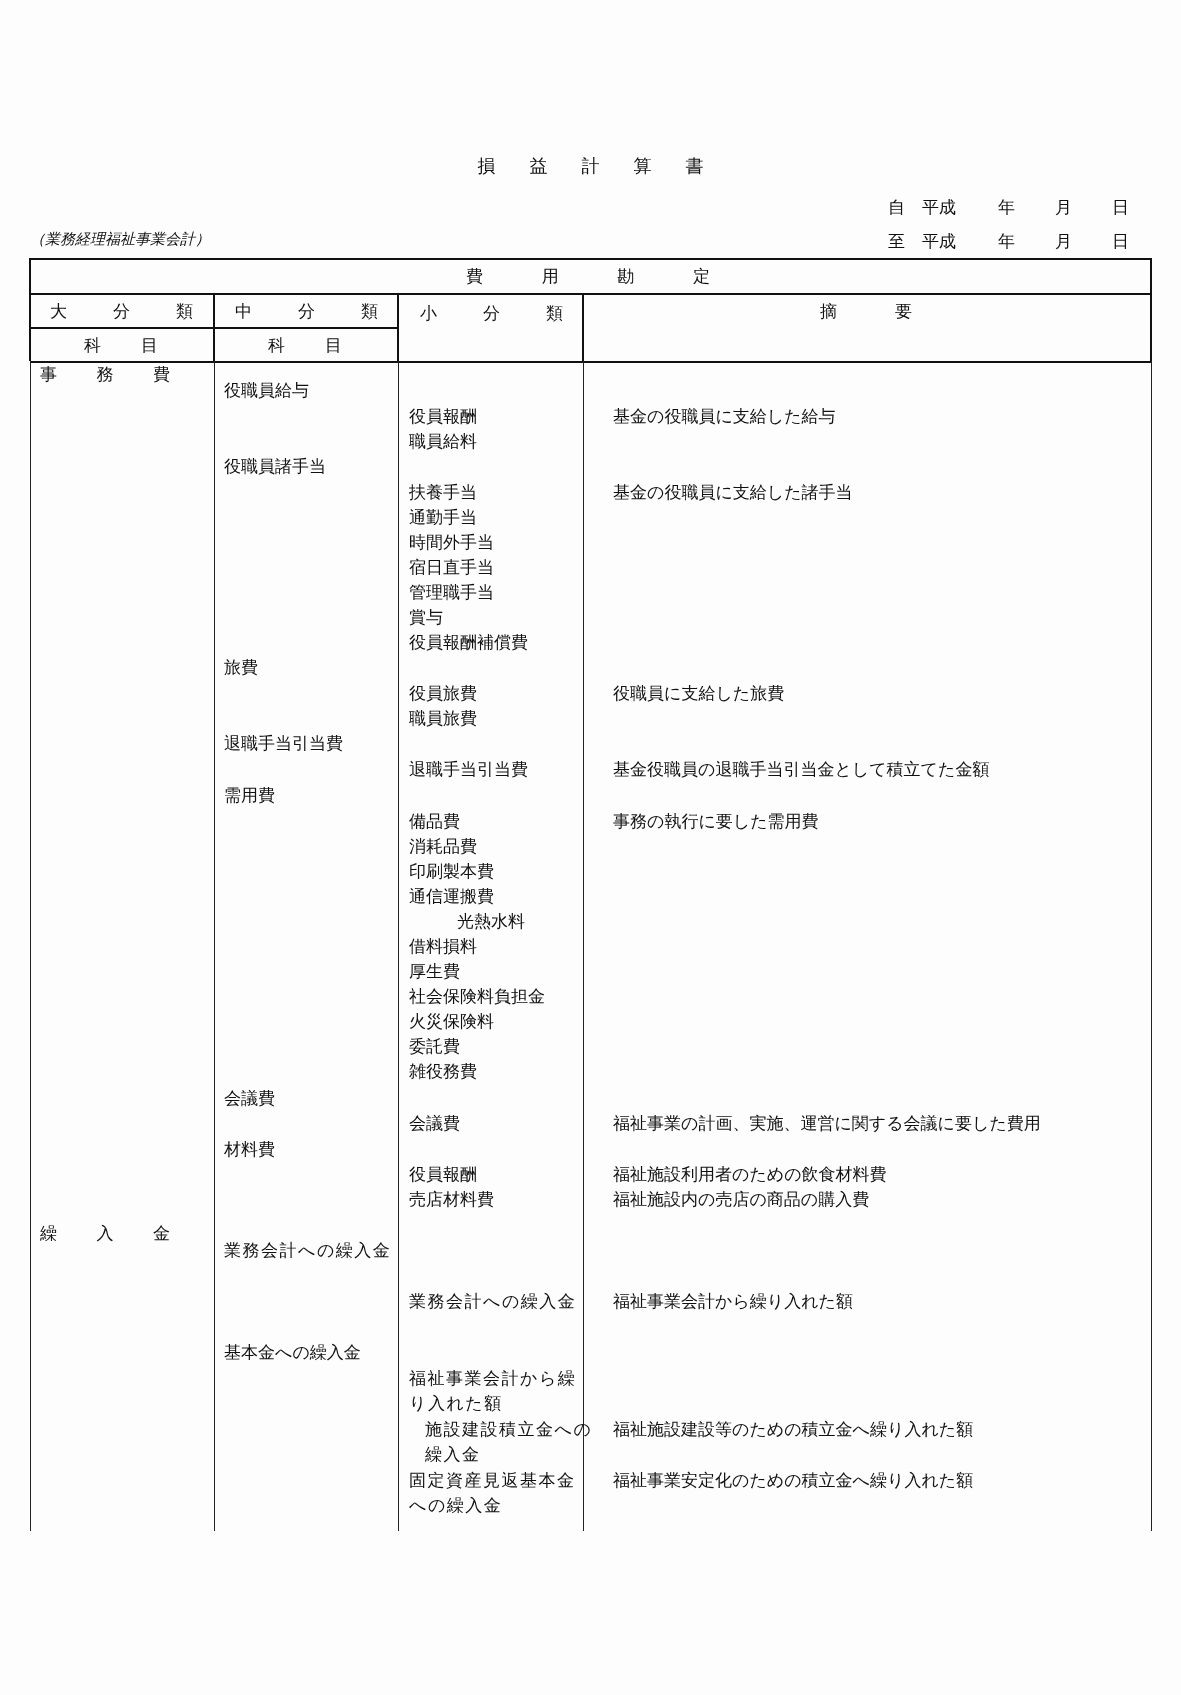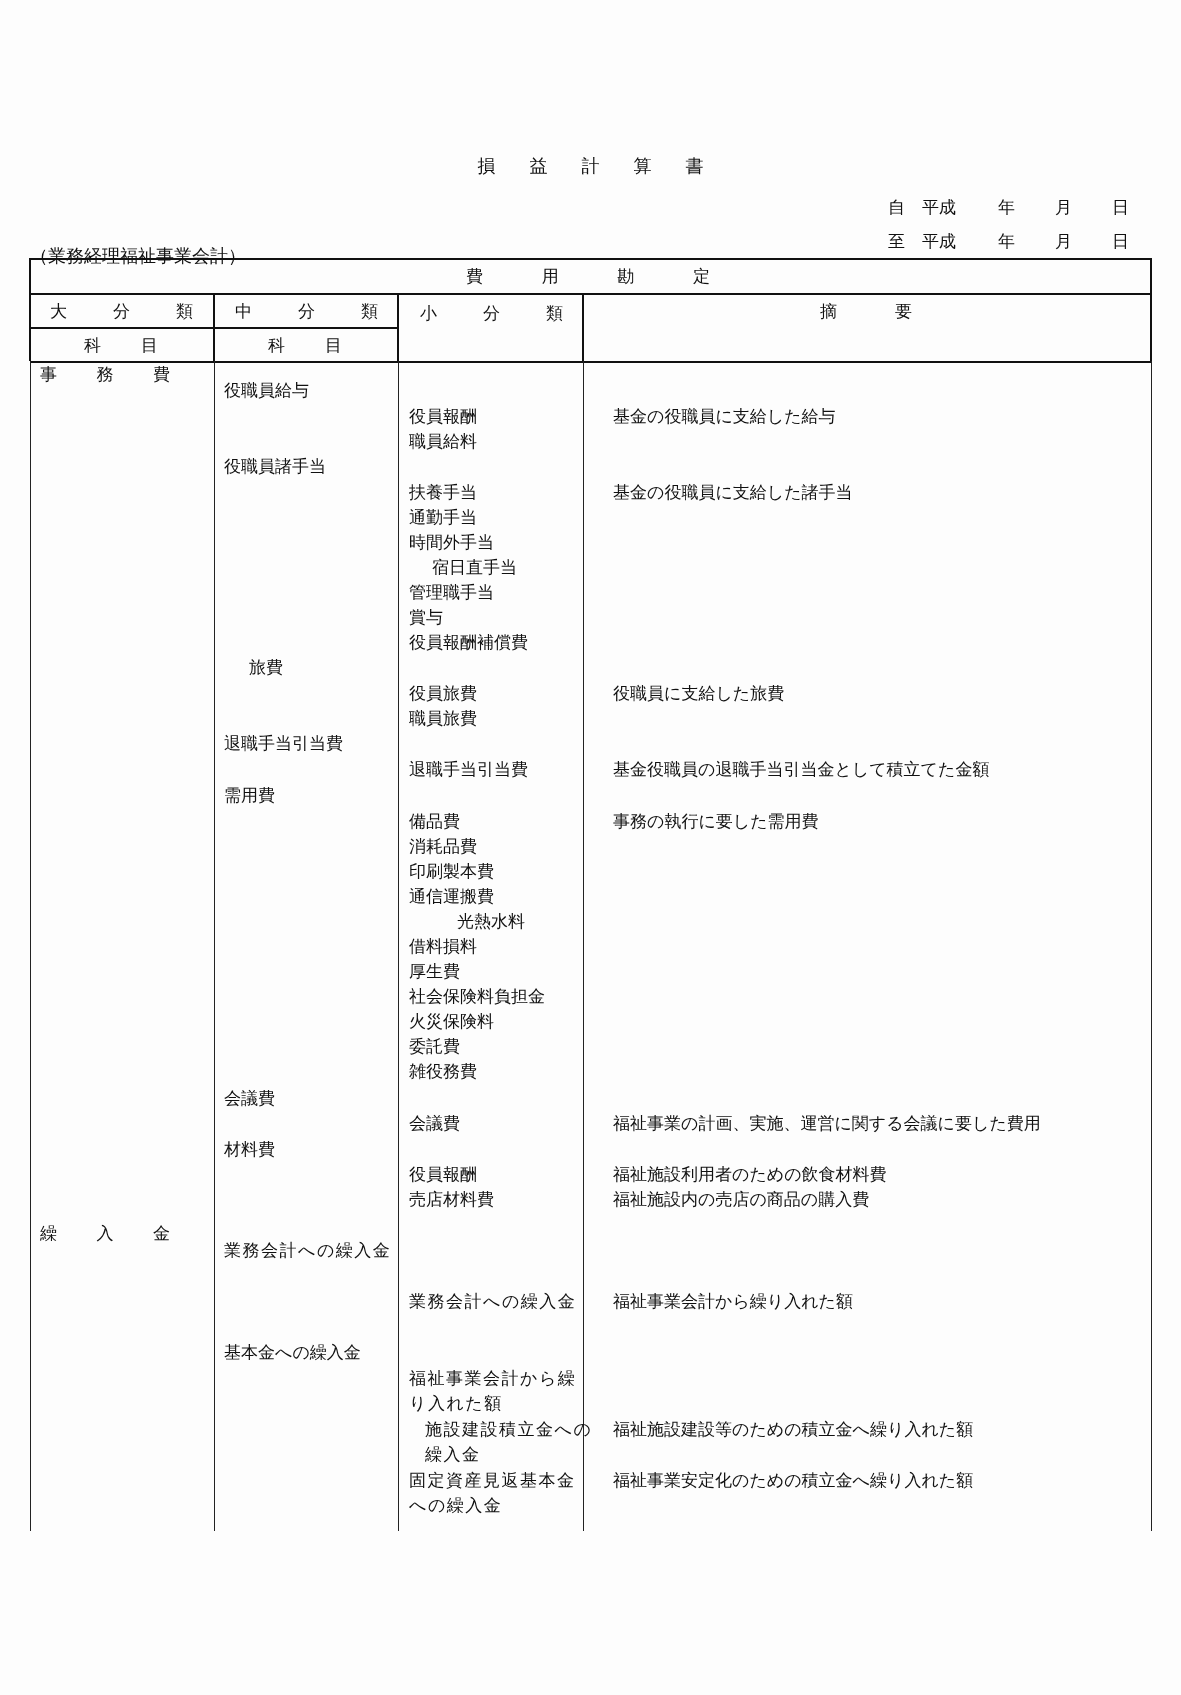--- a/index.html
+++ b/index.html
@@ -6,21 +6,21 @@
   body {
     width: 1181px; height: 1695px; position: relative; overflow: hidden;
     font-family: "DejaVu Sans", "Liberation Sans", sans-serif;
     color: #111; font-size: 17px;
   }
   .abs { position: absolute; white-space: nowrap; }
   .title { left: 0; width: 1181px; top: 154px; text-align: center; font-size: 18px; letter-spacing: 0; }
   .title span { display: inline-block; margin: 0 17px; }
   .period { font-size: 17px; }
   .period span { position: absolute; top: 0; }
-  .subtitle { left: 30px; top: 244px; font-size: 18px; }
+  .subtitle { left: 30px; top: 230px; font-size: 15px; font-style: italic; }
   .hline { position: absolute; height: 0; border-top: 2px solid #111; }
   .vline { position: absolute; width: 0; border-left: 2px solid #111; }
   .vthin { position: absolute; width: 0; border-left: 1px solid #222; }
 
   .hdr { position: absolute; text-align: center; font-size: 17px; }
   .spread { display: flex; justify-content: space-between; }
 
   .cell { position: absolute; font-size: 17px; line-height: 25px; white-space: nowrap; }
   .wrap { white-space: normal; word-break: break-all; }
 </style>
@@ -114,35 +114,35 @@
     </div>
     <div class="cell spread" style="left: 40px; top: 1221px; width: 130px;">
       <span>繰</span>
       <span>入</span>
       <span>金</span>
     </div>
   </div>
 <div id="middle-col">
     <div class="cell" style="left: 224px; top: 378px;">役職員給与</div>
     <div class="cell" style="left: 224px; top: 454px;">役職員諸手当</div>
-    <div class="cell" style="left: 224px; top: 655px; margin-left: 25px;">旅費</div>
+    <div class="cell" style="left: 224px; top: 655px;">旅費</div>
     <div class="cell" style="left: 224px; top: 731px;">退職手当引当費</div>
     <div class="cell" style="left: 224px; top: 783px;">需用費</div>
     <div class="cell" style="left: 224px; top: 1086px;">会議費</div>
     <div class="cell" style="left: 224px; top: 1137px;">材料費</div>
     <div class="cell wrap" style="left: 224px; top: 1238px; width: 170px; letter-spacing: 1.5px;">業務会計への繰入金</div>
     <div class="cell" style="left: 224px; top: 1340px;">基本金への繰入金</div>
   </div>
 <div id="minor-col">
     <div class="cell" style="left: 409px; top: 404px;">役員報酬</div>
     <div class="cell" style="left: 409px; top: 429px;">職員給料</div>
     <div class="cell" style="left: 409px; top: 480px;">扶養手当</div>
     <div class="cell" style="left: 409px; top: 505px;">通勤手当</div>
     <div class="cell" style="left: 409px; top: 530px;">時間外手当</div>
-    <div class="cell" style="left: 409px; top: 555px; margin-left: 23px;">宿日直手当</div>
+    <div class="cell" style="left: 409px; top: 555px;">宿日直手当</div>
     <div class="cell" style="left: 409px; top: 580px;">管理職手当</div>
     <div class="cell" style="left: 409px; top: 605px;">賞与</div>
     <div class="cell" style="left: 409px; top: 630px;">役員報酬補償費</div>
     <div class="cell" style="left: 409px; top: 681px;">役員旅費</div>
     <div class="cell" style="left: 409px; top: 706px;">職員旅費</div>
     <div class="cell" style="left: 409px; top: 757px;">退職手当引当費</div>
     <div class="cell" style="left: 409px; top: 809px;">備品費</div>
     <div class="cell" style="left: 409px; top: 834px;">消耗品費</div>
     <div class="cell" style="left: 409px; top: 859px;">印刷製本費</div>
     <div class="cell" style="left: 409px; top: 884px;">通信運搬費</div>

